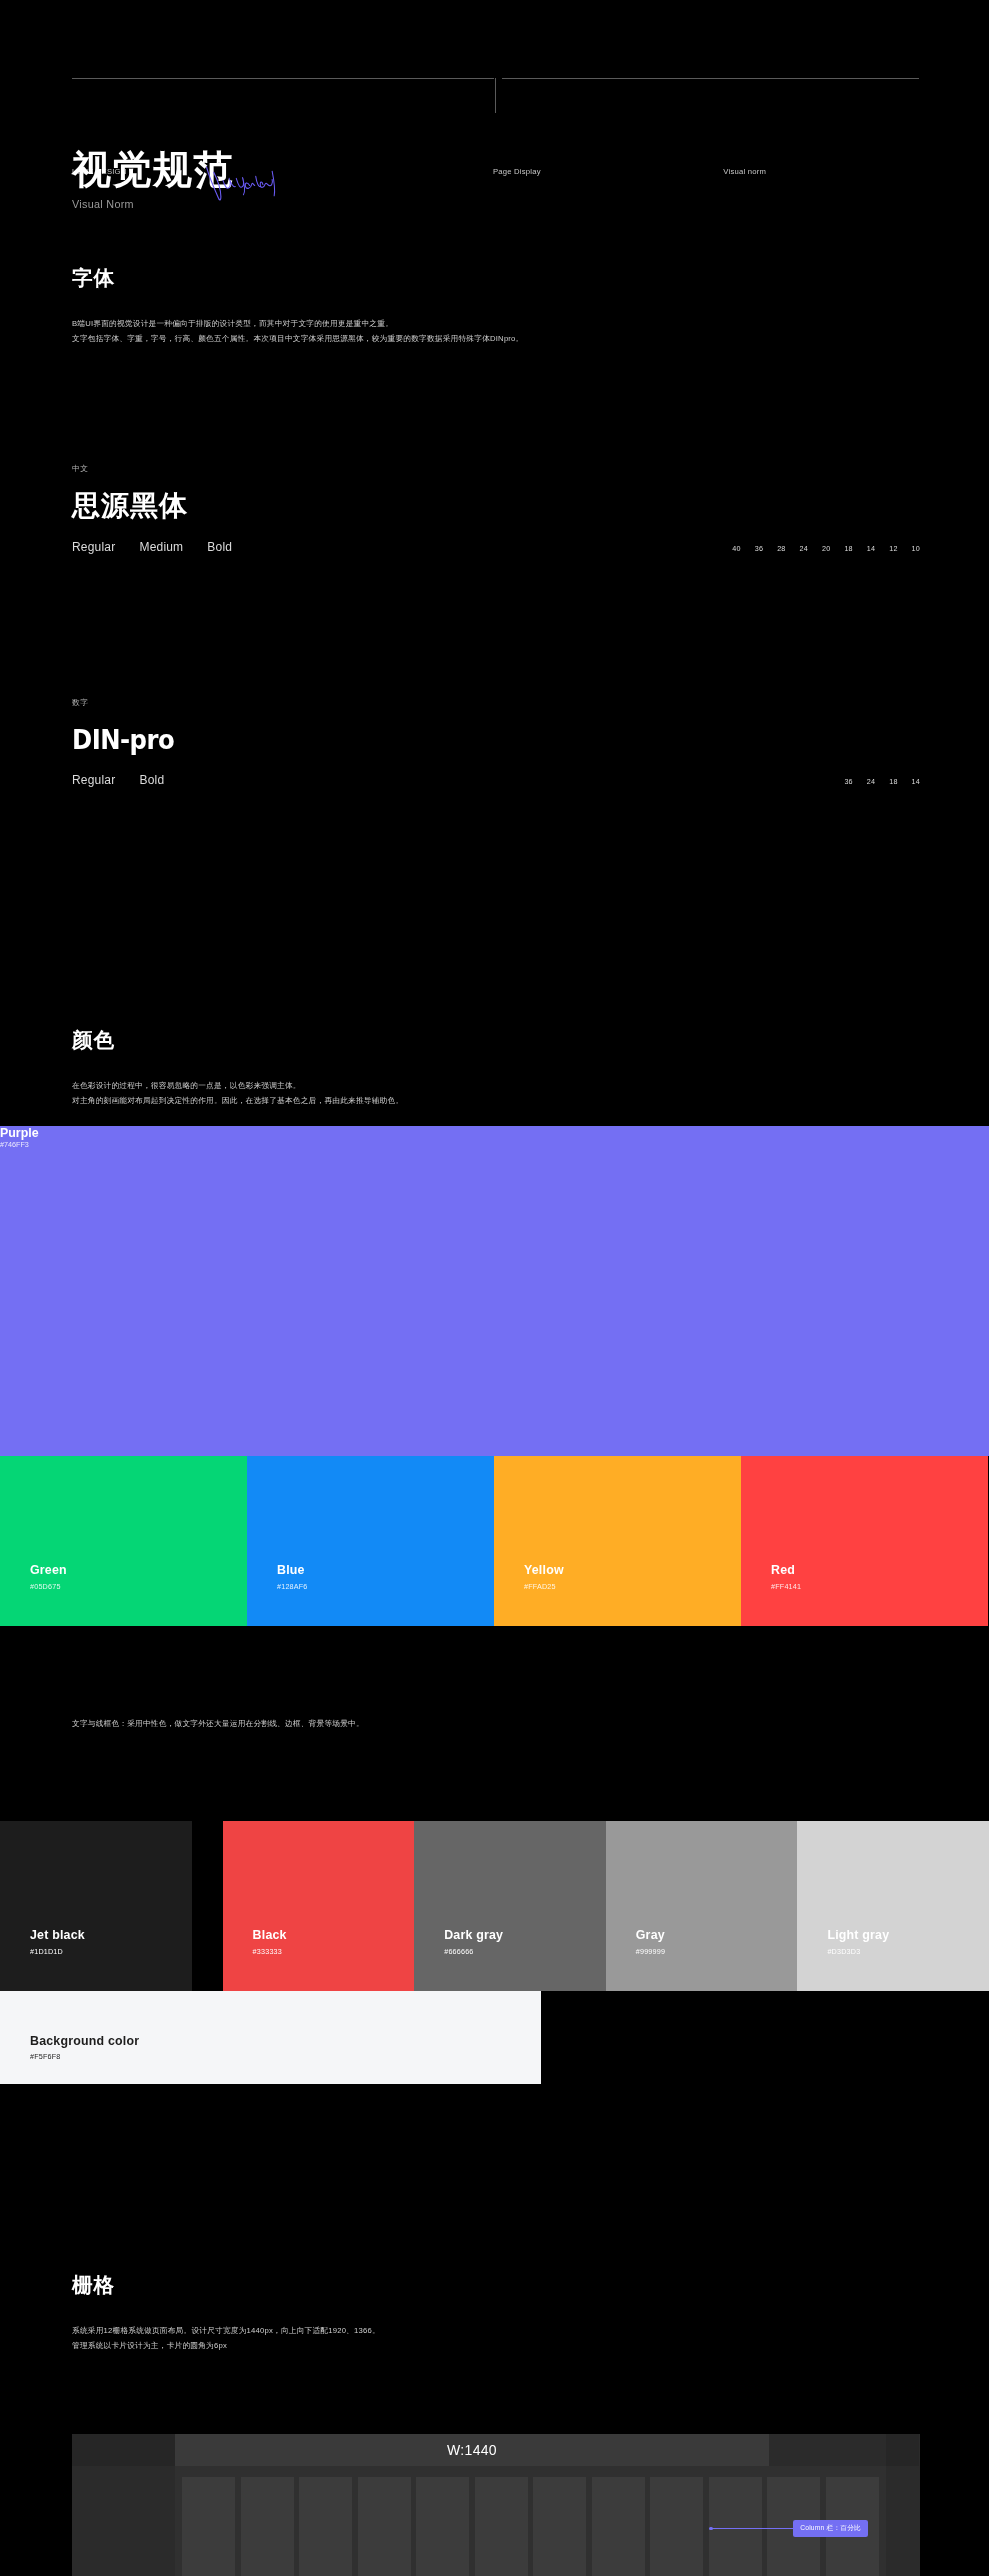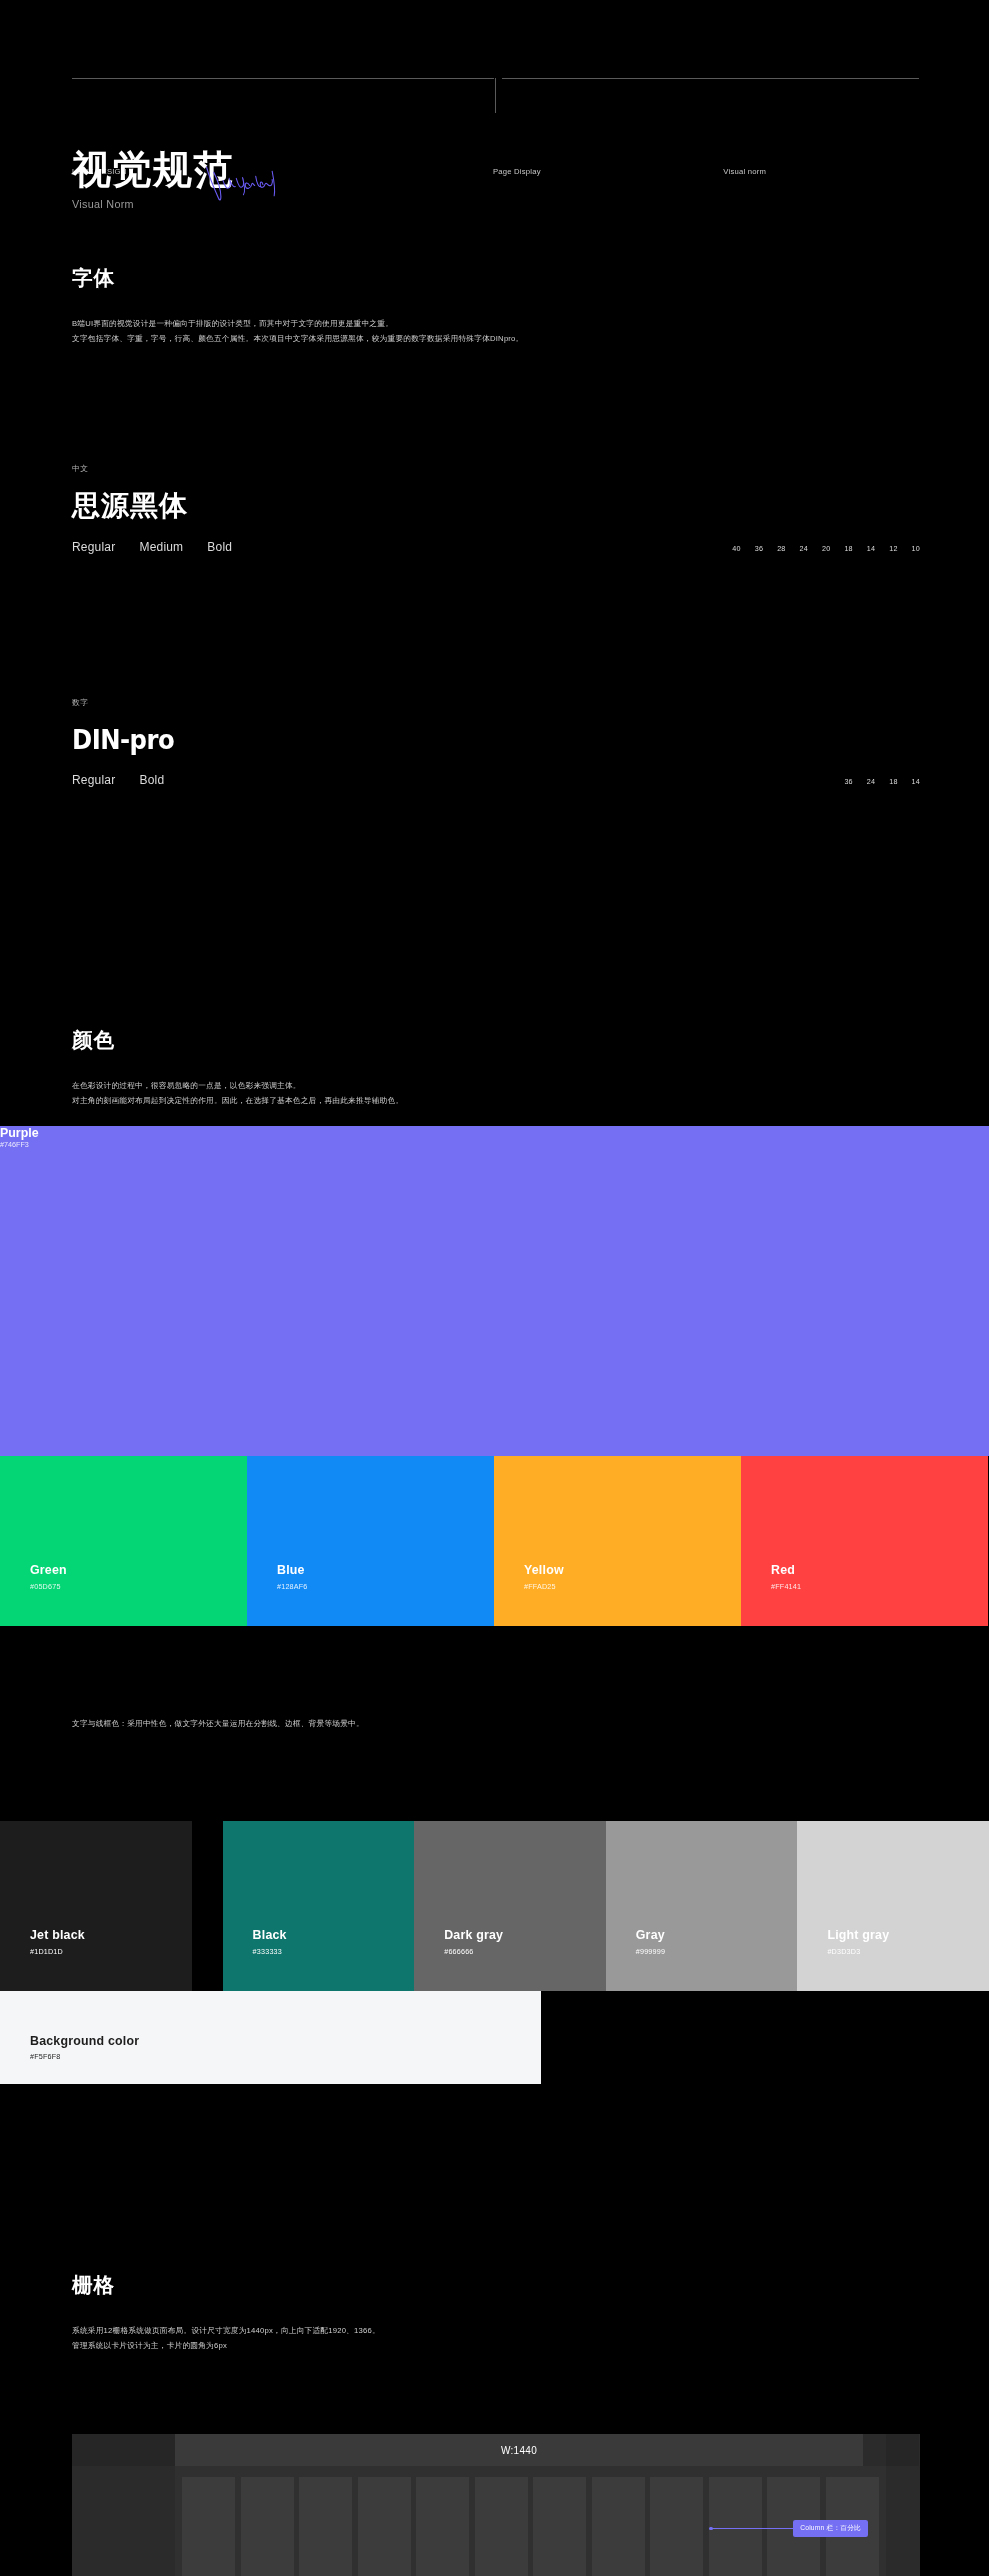--- a/index.html
+++ b/index.html
@@ -93,23 +93,23 @@
 
   
   #grid-sec { top:2275px; }
   #grid-sec .desc { margin-top:27px; }
 
   .grid-figure {
     position:absolute; left:72px; top:2434px; width:848px; height:487px;
     background:#2b2b2b;
   }
   .gf-topbar {
-    position:absolute; left:103px; top:0; width:688px; height:32px;
+    position:absolute; left:103px; top:0; width:594px; height:32px;
     background:#3a3a3a; display:flex; align-items:center; justify-content:center;
-    font-size:10px; letter-spacing:0.3px; color:#fff;
+    font-size:14px; letter-spacing:0.3px; color:#fff;
   }
   .gf-corner { position:absolute; left:0; top:0; width:103px; height:32px; background:#262626; }
   .gf-right  { position:absolute; left:814px; top:0; width:33px; height:32px; background:#262626; }
   .gf-leftbar {
     position:absolute; left:0; top:32px; width:103px; height:455px; background:#2b2b2b;
     display:flex; align-items:center; justify-content:center;
     font-size:8.8px; letter-spacing:0.3px; color:#fff;
   }
   .gf-cols { position:absolute; left:103px; top:32px; width:711px; height:455px; background:#303030;
              display:flex; padding:11.3px 7.2px; gap:5.2px; }
@@ -240,21 +240,21 @@
 
 <div class="wrap" id="color-note">
   <div class="body-cn">文字与线框色：采用中性色，做文字外还大量运用在分割线、边框、背景等场景中。</div>
 </div>
 
 <div class="swatch-row" id="row-gray">
   <div class="swatch" style="background: rgb(29, 29, 29); color: rgb(255, 255, 255);">
     <div class="s-name">Jet black</div>
     <div class="s-hex">#1D1D1D</div>
   </div>
-  <div class="swatch" style="background: #0f766e; color: rgb(255, 255, 255); margin-left: 31px;">
+  <div class="swatch" style="background: #ef4444; color: rgb(255, 255, 255); margin-left: 31px;">
     <div class="s-name">Black</div>
     <div class="s-hex">#333333</div>
   </div>
   <div class="swatch" style="background: rgb(102, 102, 102); color: rgb(255, 255, 255);">
     <div class="s-name">Dark gray</div>
     <div class="s-hex">#666666</div>
   </div>
   <div class="swatch" style="background: rgb(153, 153, 153); color: rgb(255, 255, 255);">
     <div class="s-name">Gray</div>
     <div class="s-hex">#999999</div>

